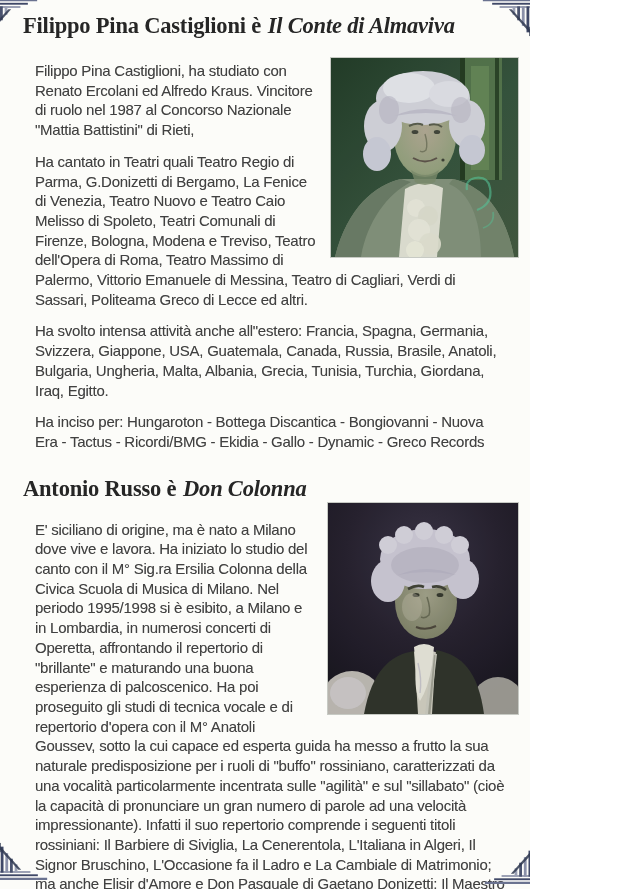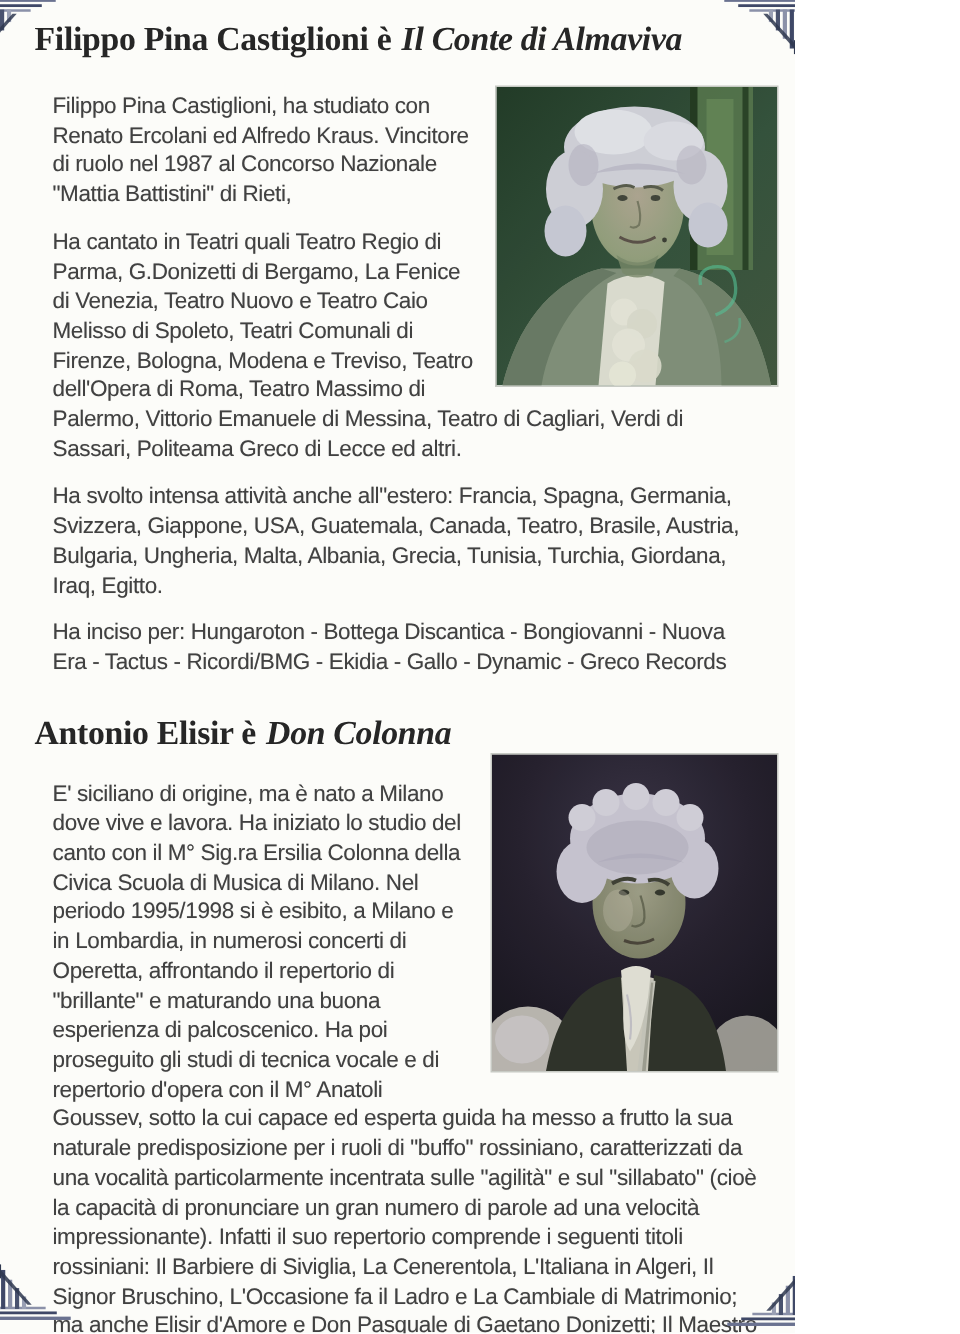--- a/index.html
+++ b/index.html
@@ -144,28 +144,28 @@
             <path d="M82 100 q12 7 24 0" stroke="#5d4f49" stroke-width="2" fill="none"></path>
             <path d="M80 112 q14 10 28 0 l-4 12 q-10 6 -20 0 Z" fill="#7d8a6b" opacity="0.8"></path>
             <circle cx="112" cy="102" r="1.6" fill="#3c3c34"></circle>
             <path d="M146 152 q16 -6 13 -22 q-2 -12 -15 -10 q-10 2 -8 12" stroke="#57c79b" stroke-width="2.2" fill="none" opacity="0.6"></path>
             <path d="M152 170 q12 -4 10 -16" stroke="#57c79b" stroke-width="1.8" fill="none" opacity="0.45"></path>
             <rect width="187" height="199" fill="#3a7a4a" opacity="0.06"></rect>
           </svg>
         </div>
         <p>Filippo Pina Castiglioni, ha studiato con Renato Ercolani ed Alfredo Kraus. Vincitore di ruolo nel 1987 al Concorso Nazionale "Mattia Battistini" di Rieti,</p>
         <p>Ha cantato in Teatri quali Teatro Regio di Parma, G.Donizetti di Bergamo, La Fenice di Venezia, Teatro Nuovo e Teatro Caio Melisso di Spoleto, Teatri Comunali di Firenze, Bologna, Modena e Treviso, Teatro dell'Opera di Roma, Teatro Massimo di Palermo, Vittorio Emanuele di Messina, Teatro di Cagliari, Verdi di Sassari, Politeama Greco di Lecce ed altri.</p>
-        <p>Ha svolto intensa attività anche all"estero: Francia, Spagna, Germania, Svizzera, Giappone, USA, Guatemala, Canada, Teatro, Brasile, Austria, Bulgaria, Ungheria, Malta, Albania, Grecia, Tunisia, Turchia, Giordana, Iraq, Egitto.</p>
+        <p>Ha svolto intensa attività anche all"estero: Francia, Spagna, Germania, Svizzera, Giappone, USA, Guatemala, Canada, Russia, Brasile, Anatoli, Bulgaria, Ungheria, Malta, Albania, Grecia, Tunisia, Turchia, Giordana, Iraq, Egitto.</p>
         <p>Ha inciso per: Hungaroton - Bottega Discantica - Bongiovanni - Nuova Era - Tactus - Ricordi/BMG - Ekidia - Gallo - Dynamic - Greco Records</p>
       </div>
     </section>
 
     <section class="sec2">
       <h1 class="sec-heading">
-        <span class="lead">Antonio Elisir è</span><span class="role">Don Colonna</span>
+        <span class="lead">Antonio Russo è</span><span class="role">Don Colonna</span>
       </h1>
       <div class="bio">
         <div class="photo ph2" aria-label="Antonio Russo in curly wig, dark vest and white shirt as Don Bartolo">
           <svg viewBox="0 0 190 211" preserveAspectRatio="none">
             <defs>
               <radialGradient id="p2bg" cx="0.5" cy="0.25" r="0.9">
                 <stop offset="0" stop-color="#382e42"></stop>
                   <stop offset="0.45" stop-color="#241c2c"></stop>
                   <stop offset="1" stop-color="#120d16"></stop>
               </radialGradient>

